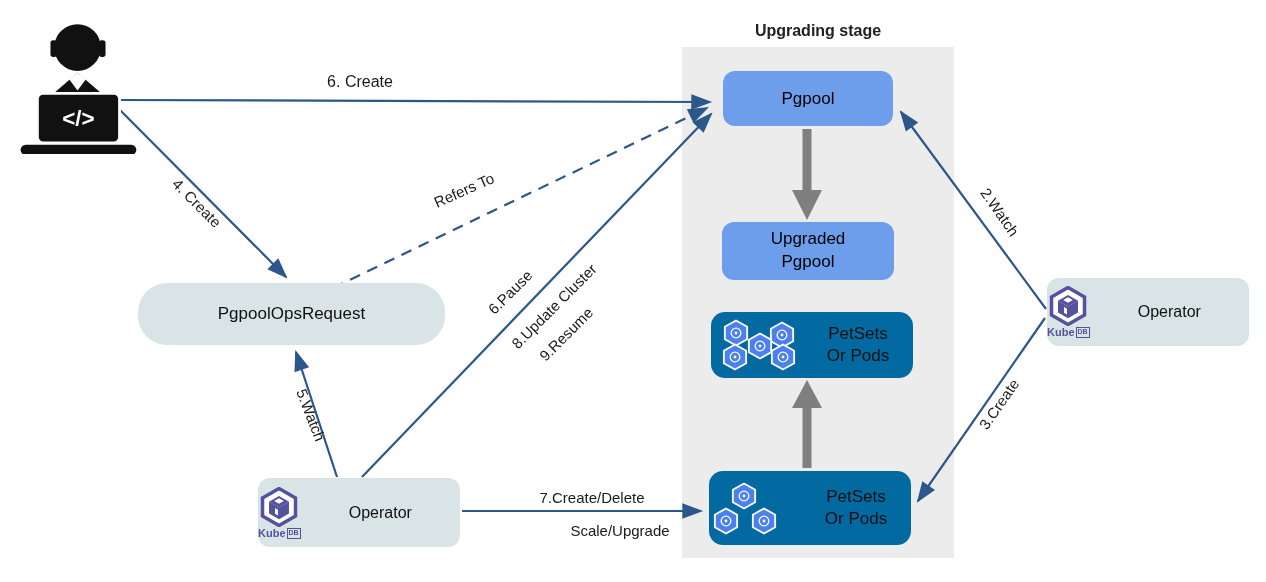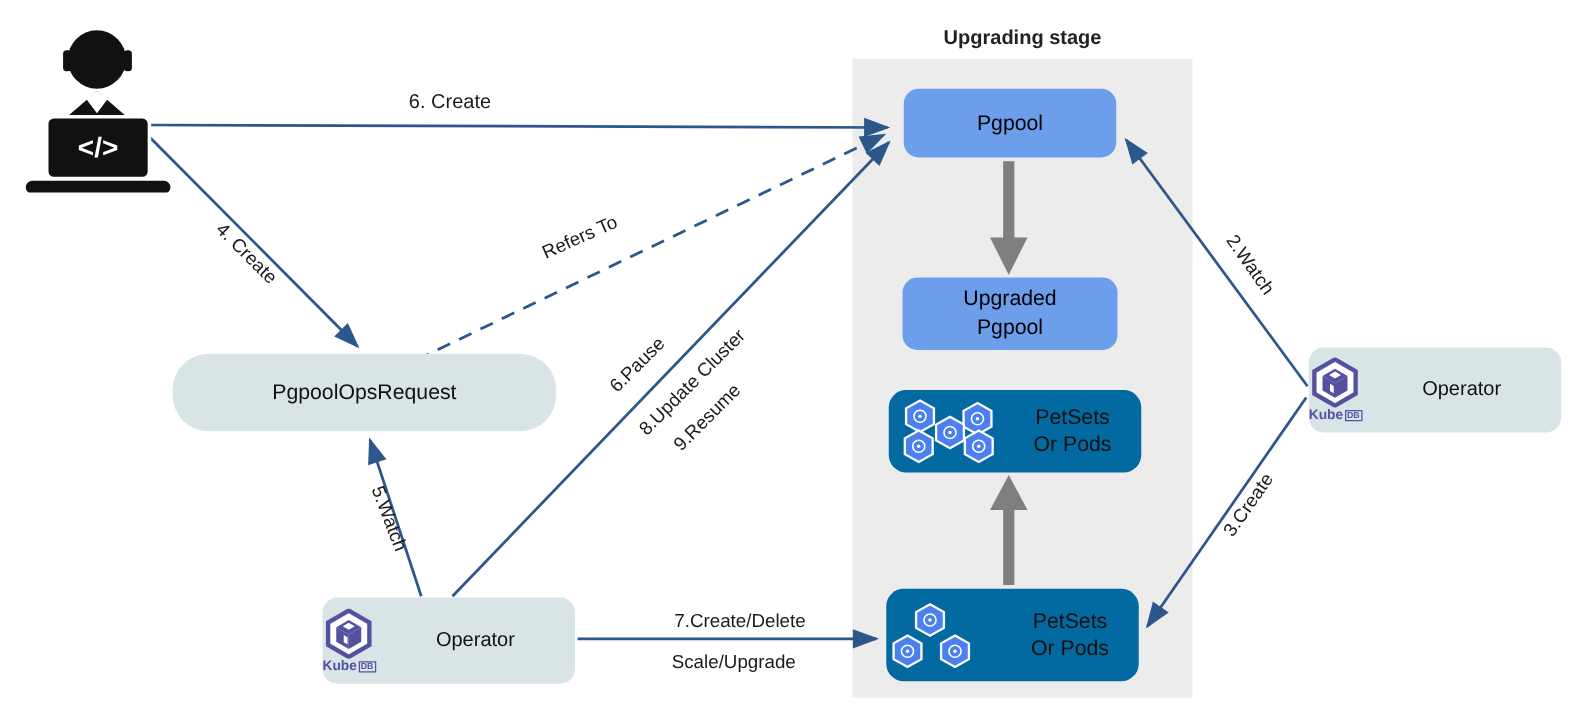--- a/index.html
+++ b/index.html
@@ -15,21 +15,21 @@
     text-align:center;box-sizing:border-box;}
   .blue-box{background:#6d9eeb;border-radius:12px;font-size:17px;color:#000000;}
   .gray-box{background:#0369a1;border-radius:14px;font-size:17px;color:#111;}
   .op-box{background:#d9e4e6;border-radius:12px;font-size:16px;color:#111;}
   .two-line{line-height:1.35;}
   .pods{position:relative;height:100%;}
   .pod{position:absolute;}
   .petset-text{flex:1;line-height:1.3;}
   .kube-logo{display:flex;flex-direction:column;align-items:center;justify-content:center;line-height:1;}
   .kube-word{font-size:11px;font-weight:800;color:#54519e;letter-spacing:0;margin-top:1px;
-    display:flex;align-items:center;}
+    display:flex;}
   .kube-db{font-size:7px;font-weight:800;border:1px solid #54519e;padding:0 1px;margin-left:1px;}
   .edge-label{position:absolute;z-index:3;white-space:nowrap;font-size:15px;color:#1a1a1a;}
   .user-icon{position:absolute;left:8px;top:14px;z-index:2;}
 </style>
 </head>
 <body>
 
 <div class="canvas">
 
   <div class="stage"></div>
@@ -189,16 +189,16 @@
 
   <div class="edge-label" style="left:360px;top:82px;transform:translate(-50%,-50%);font-size:16px;">6. Create</div>
   <div class="edge-label" style="left:1000px;top:212px;transform:translate(-50%,-50%) rotate(55deg);">2.Watch</div>
   <div class="edge-label" style="left:999px;top:404px;transform:translate(-50%,-50%) rotate(-55deg);">3.Create</div>
   <div class="edge-label" style="left:197px;top:203px;transform:translate(-50%,-50%) rotate(45deg);">4. Create</div>
   <div class="edge-label" style="left:311px;top:415px;transform:translate(-50%,-50%) rotate(69deg);">5.Watch</div>
   <div class="edge-label" style="left:510px;top:292px;transform:translate(-50%,-50%) rotate(-45deg);">6.Pause</div>
   <div class="edge-label" style="left:554px;top:306px;transform:translate(-50%,-50%) rotate(-45deg);">8.Update Cluster</div>
   <div class="edge-label" style="left:566px;top:334px;transform:translate(-50%,-50%) rotate(-45deg);">9.Resume</div>
   <div class="edge-label" style="left:592px;top:497px;transform:translate(-50%,-50%);">7.Create/Delete</div>
-  <div class="edge-label" style="left:587px;top:530px;transform:translate(-50%,-50%);">Scale/Upgrade</div>
+  <div class="edge-label" style="left:620px;top:530px;transform:translate(-50%,-50%);">Scale/Upgrade</div>
   <div class="edge-label" style="left:464px;top:190px;transform:translate(-50%,-50%) rotate(-24deg);">Refers To</div>
 
 </div>
 
 </body></html>

